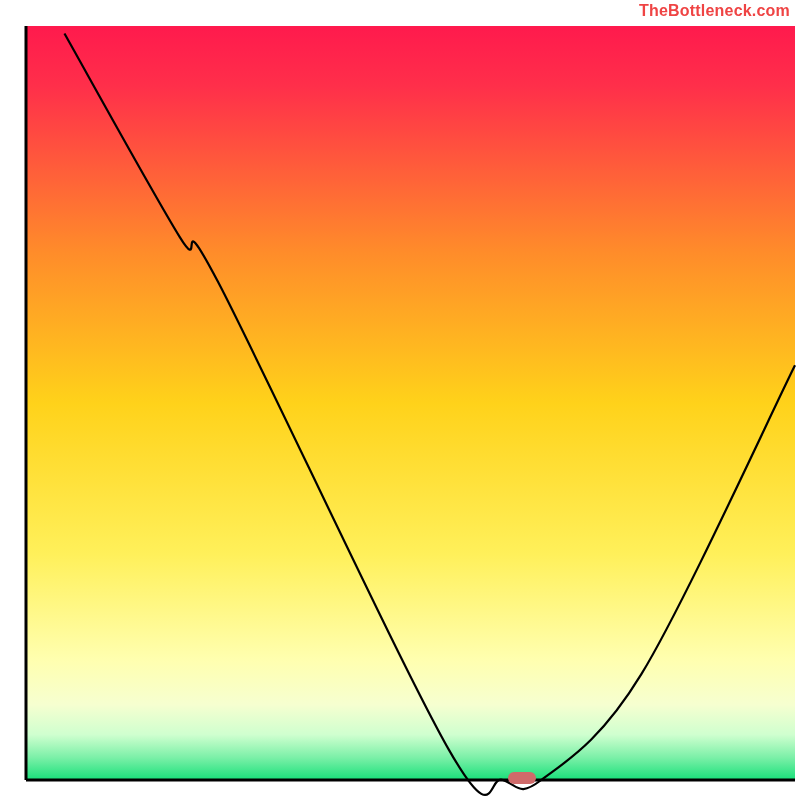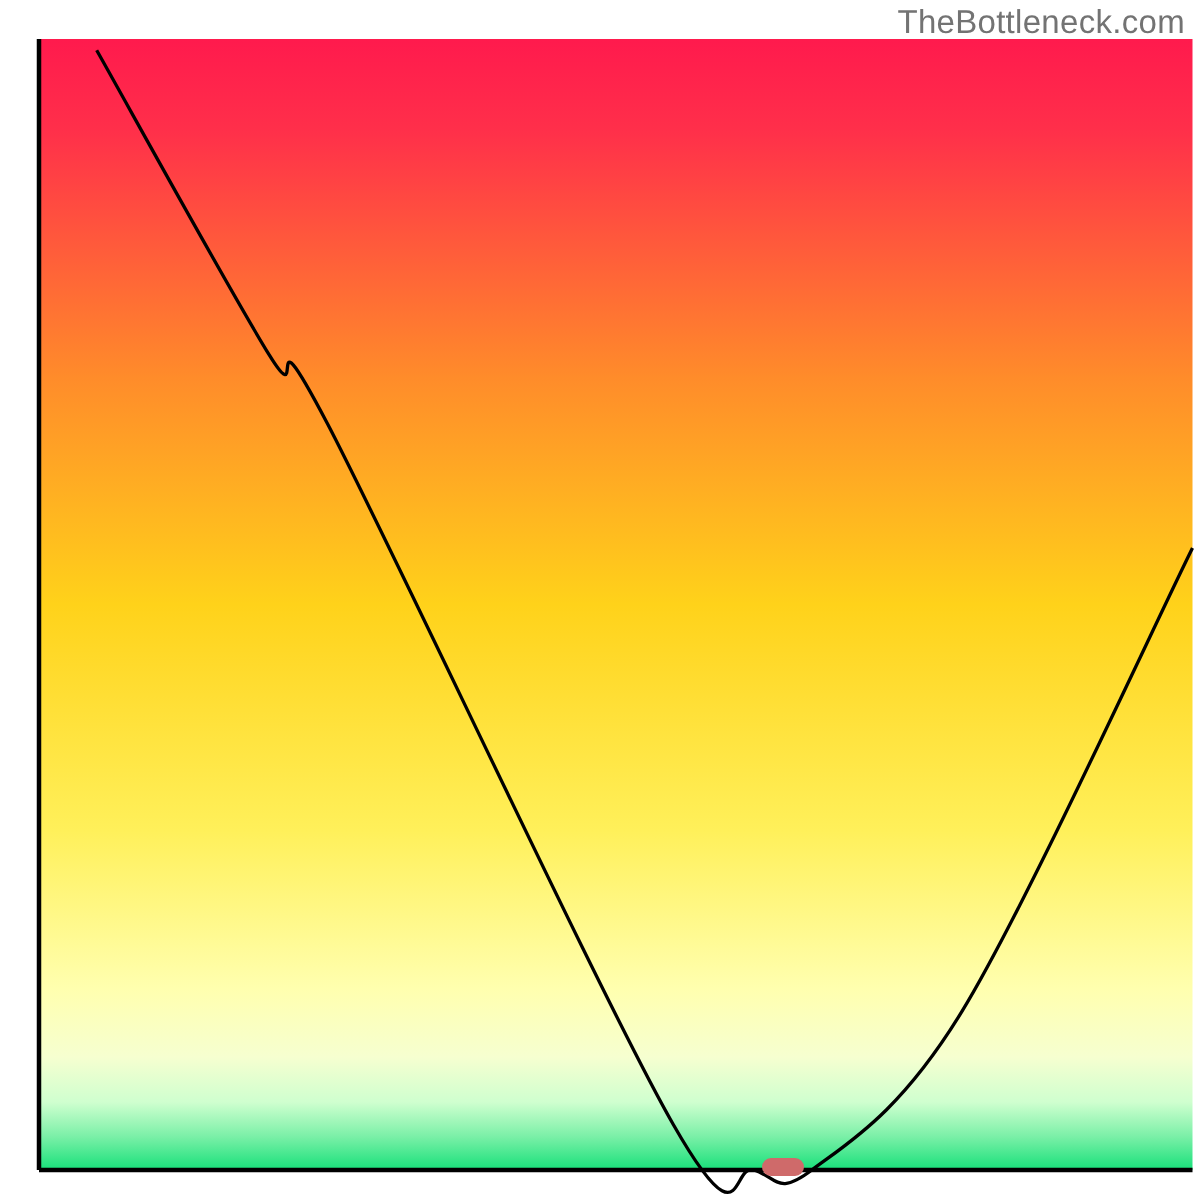--- a/index.html
+++ b/index.html
@@ -13,23 +13,23 @@
   }
   .chart-wrap {
     position: relative;
     width: 800px;
     height: 800px;
   }
   .watermark {
     position: absolute;
     top: 2px;
     right: 10px;
-    font-size: 22px;
-    font-weight: 400;
-    color: #737373;
+    font-size: 16px;
+    font-weight: 700;
+    color: #ef4444;
     letter-spacing: 0.2px;
     user-select: none;
   }
   svg {
     display: block;
   }
 </style>
 </head>
 <body>
 

